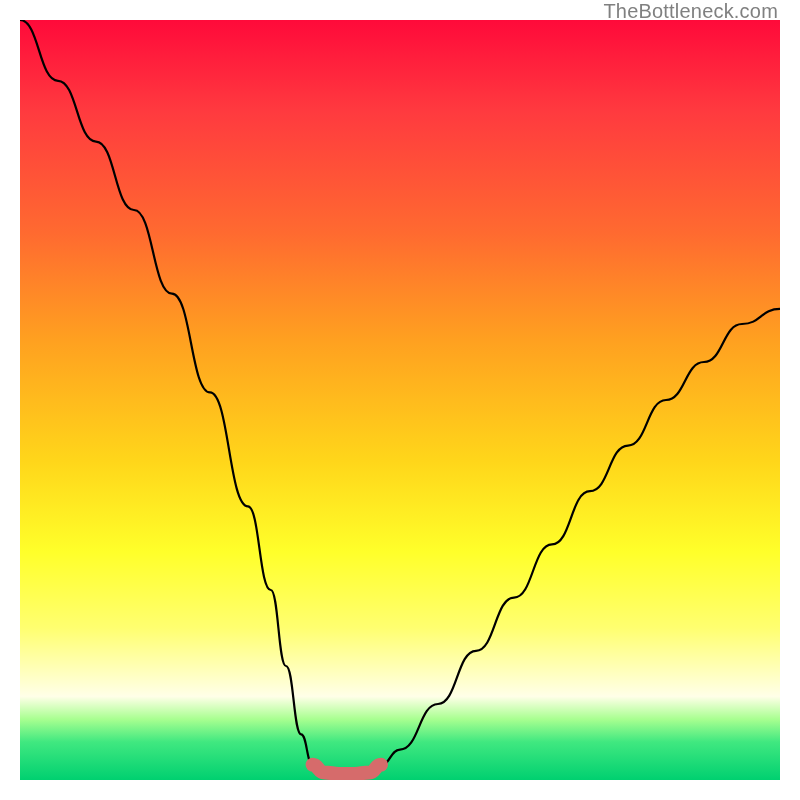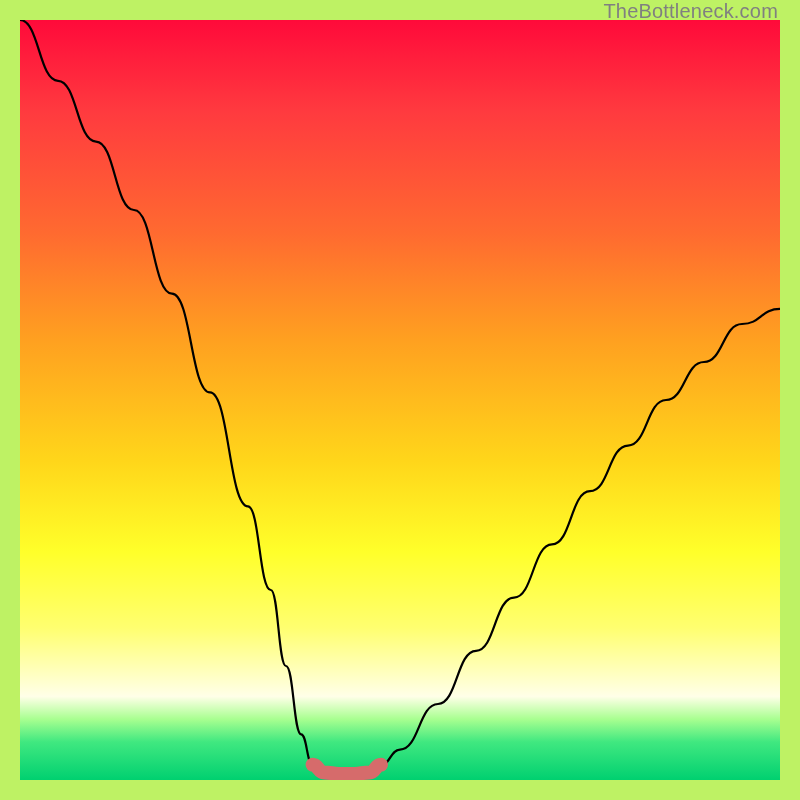--- a/index.html
+++ b/index.html
@@ -8,21 +8,21 @@
     background: #000;
     width: 800px;
     height: 800px;
     overflow: hidden;
     font-family: Arial, Helvetica, sans-serif;
   }
   .frame {
     position: relative;
     width: 800px;
     height: 800px;
-    background: #bef264;
+    background: #ffffff;
   }
   .plot {
     position: absolute;
     left: 20px;
     top: 20px;
     width: 760px;
     height: 760px;
     background: linear-gradient(to bottom,
       #ff0a3a 0%,
       #ff3a3f 12%,

